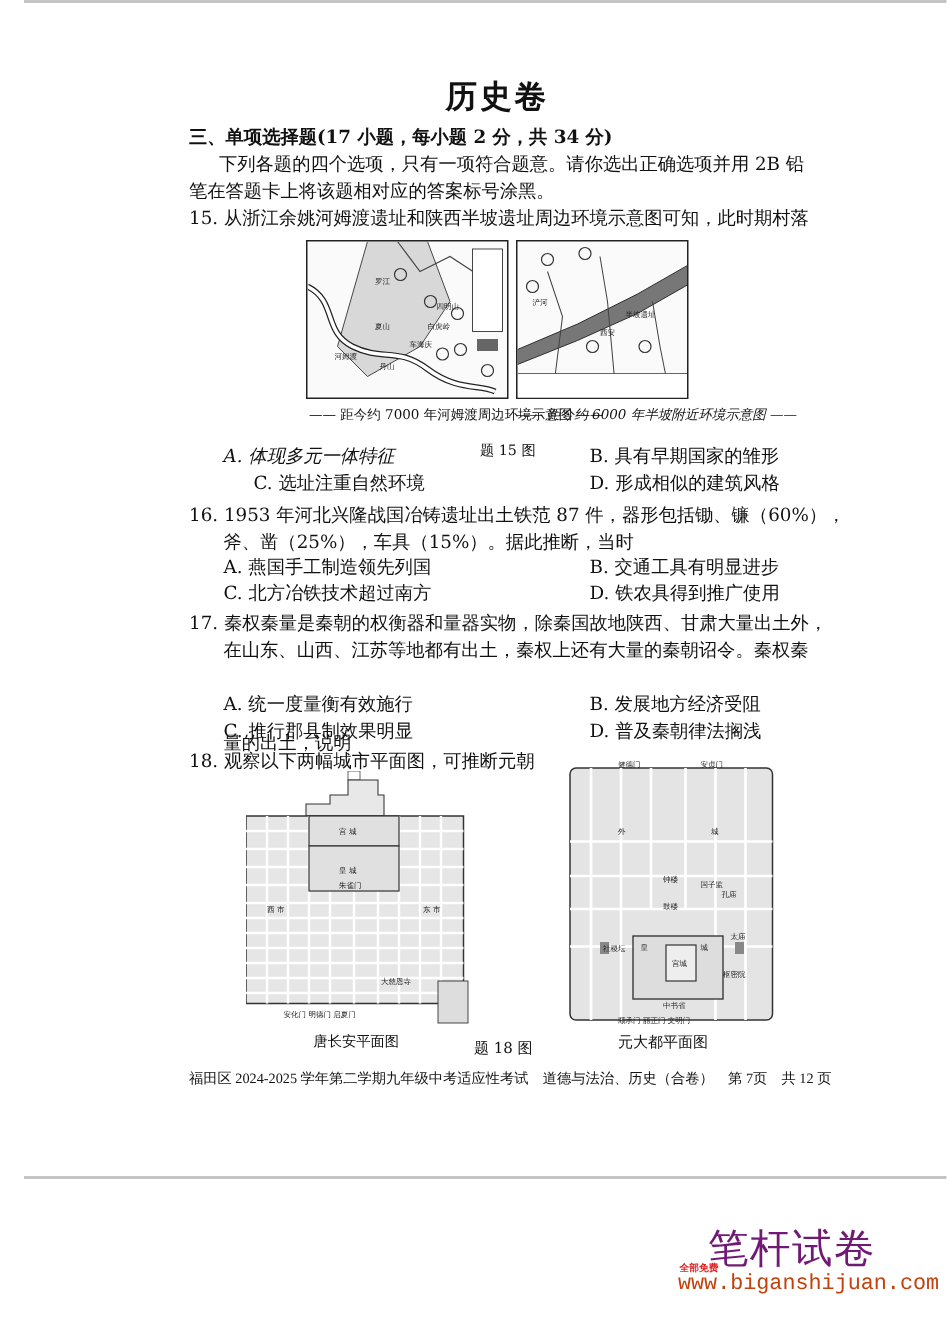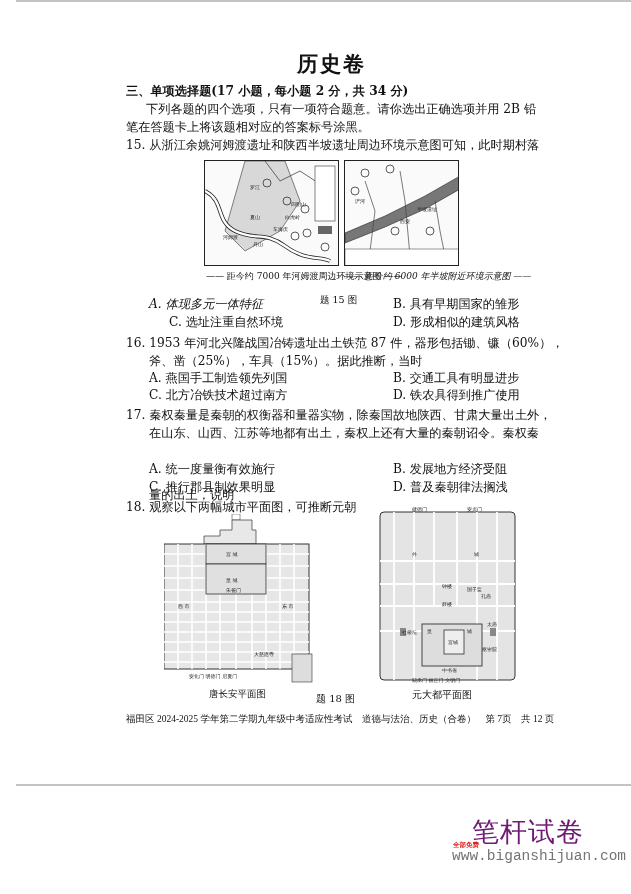--- a/index.html
+++ b/index.html
@@ -16,21 +16,21 @@
   }
   .line { position: absolute; font-size: 12.2px; line-height: 18px; white-space: nowrap; }
   .bold { font-weight: bold; }
   .opt { position: absolute; font-size: 12.2px; line-height: 18px; white-space: nowrap; }
   .caption { position: absolute; font-size: 9px; white-space: nowrap; }
   .fig { position: absolute; border: 1.5px solid #222; background: #f4f4f4; overflow: hidden; }
   .fig svg { display: block; }
   .footer { position: absolute; top: 711px; left: 110px; font-size: 9.5px; white-space: nowrap; font-family: Liberation Serif, serif; }
   .wm-cn { position: absolute; top: 812px; left: 456px; font-family: "DejaVu Sans", sans-serif; font-size: 27px; color: #701a75; letter-spacing: 1px; }
   .wm-red { position: absolute; top: 839px; left: 437px; font-size: 6.5px; color: #d22; font-weight: bold; font-family: "DejaVu Sans", sans-serif; }
-  .wm-url { position: absolute; top: 846px; left: 436px; font-family: "Liberation Mono", "DejaVu Sans Mono", monospace; font-size: 14.5px; color: #737373; text-align: center; }
+  .wm-url { position: absolute; top: 846px; left: 436px; font-family: "Liberation Mono", "DejaVu Sans Mono", monospace; font-size: 14.5px; color: #c2410c; text-align: center; }
   .maplabel { font-size: 5px; fill: #222; font-family: "DejaVu Sans", sans-serif; }
 </style>
 </head>
 <body>
 
 <div class="page">
 
   <div class="title">历史卷</div>
 
   <div class="line bold" style="top:80px;left:110px;">三、单项选择题(17 小题，每小题 2 分，共 34 分)</div>

